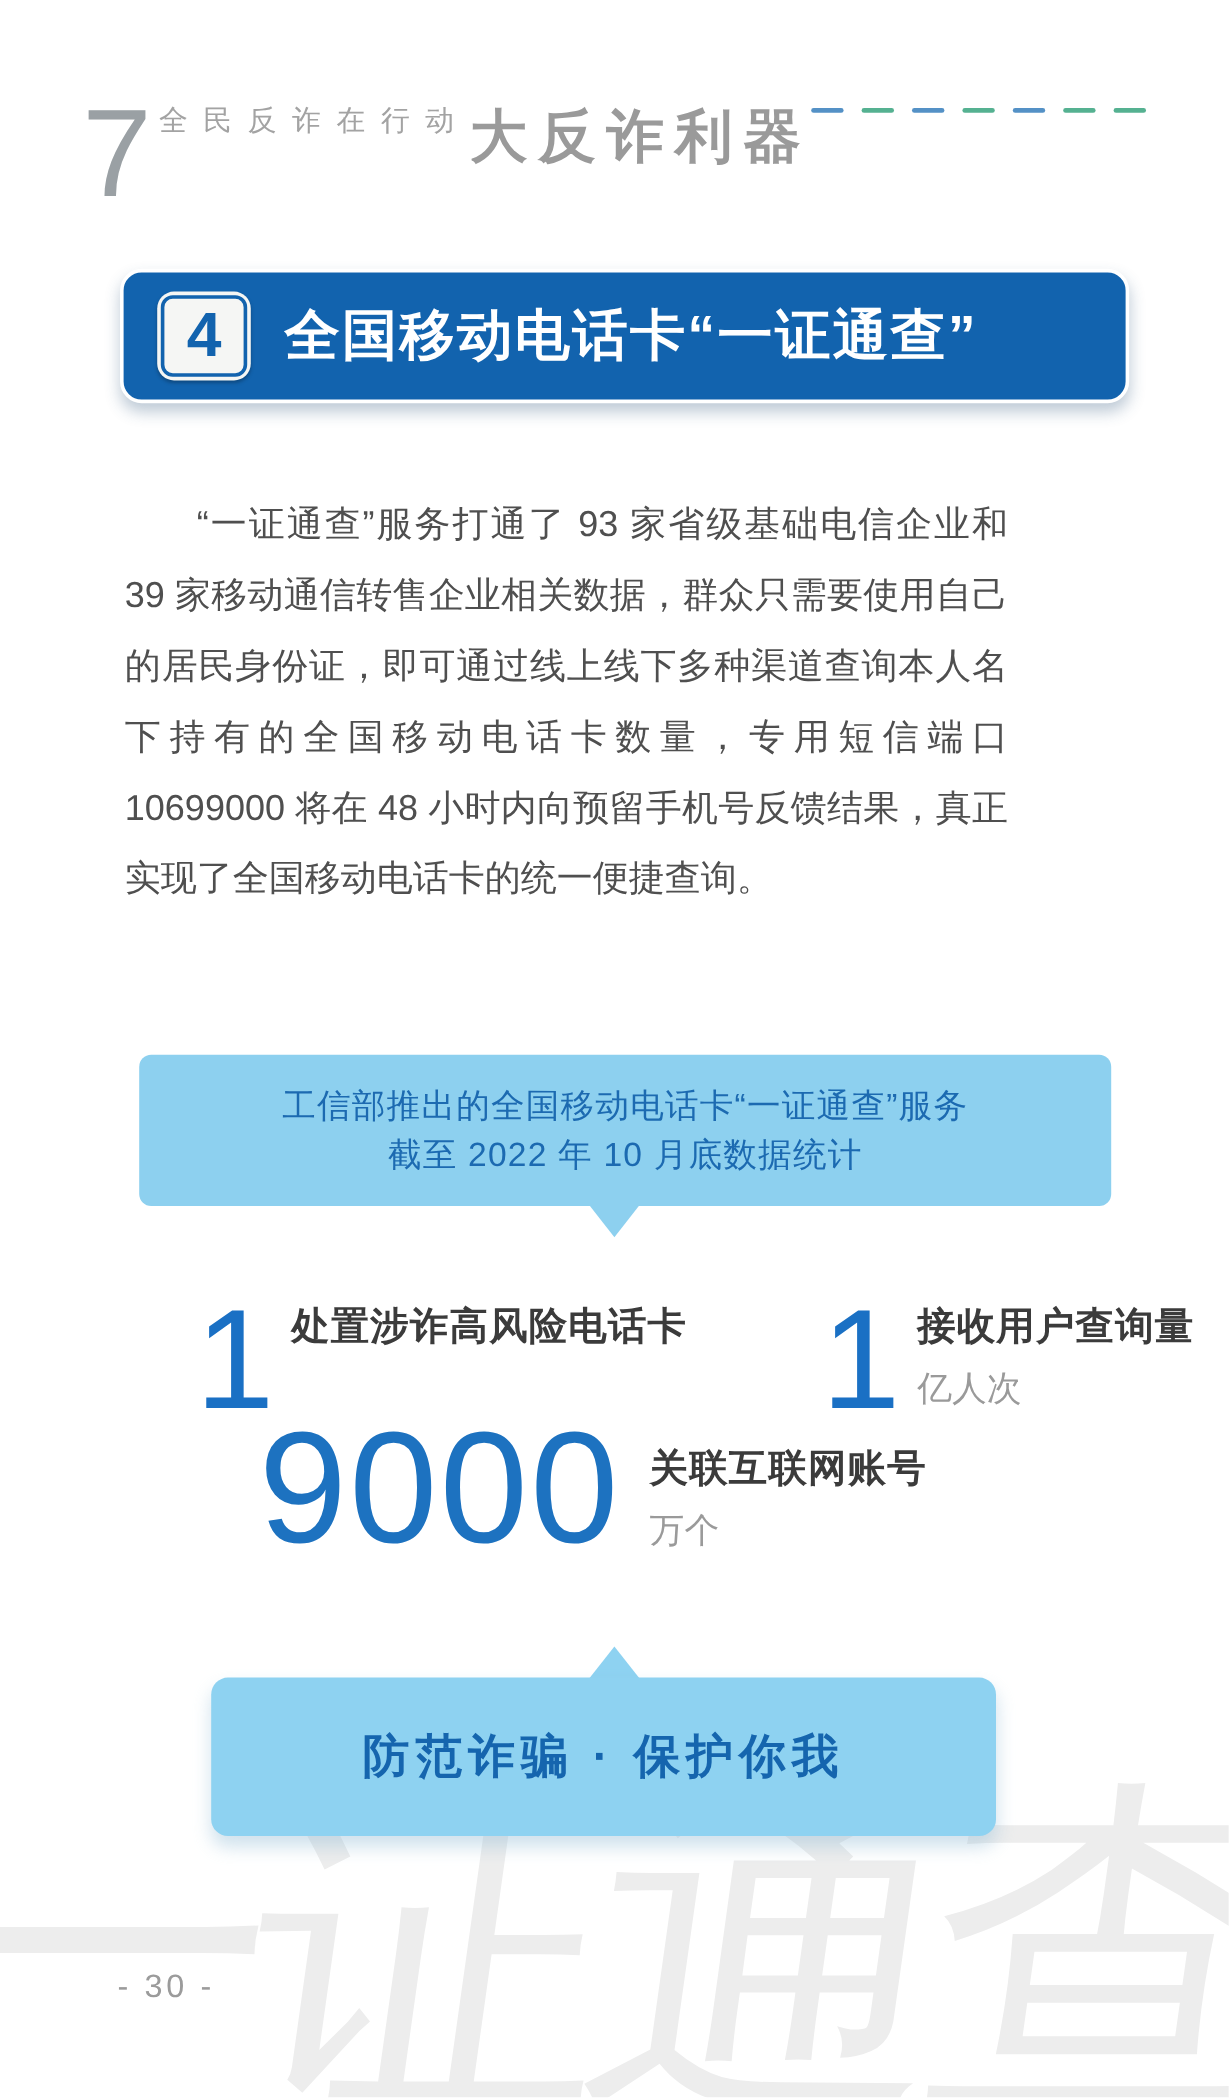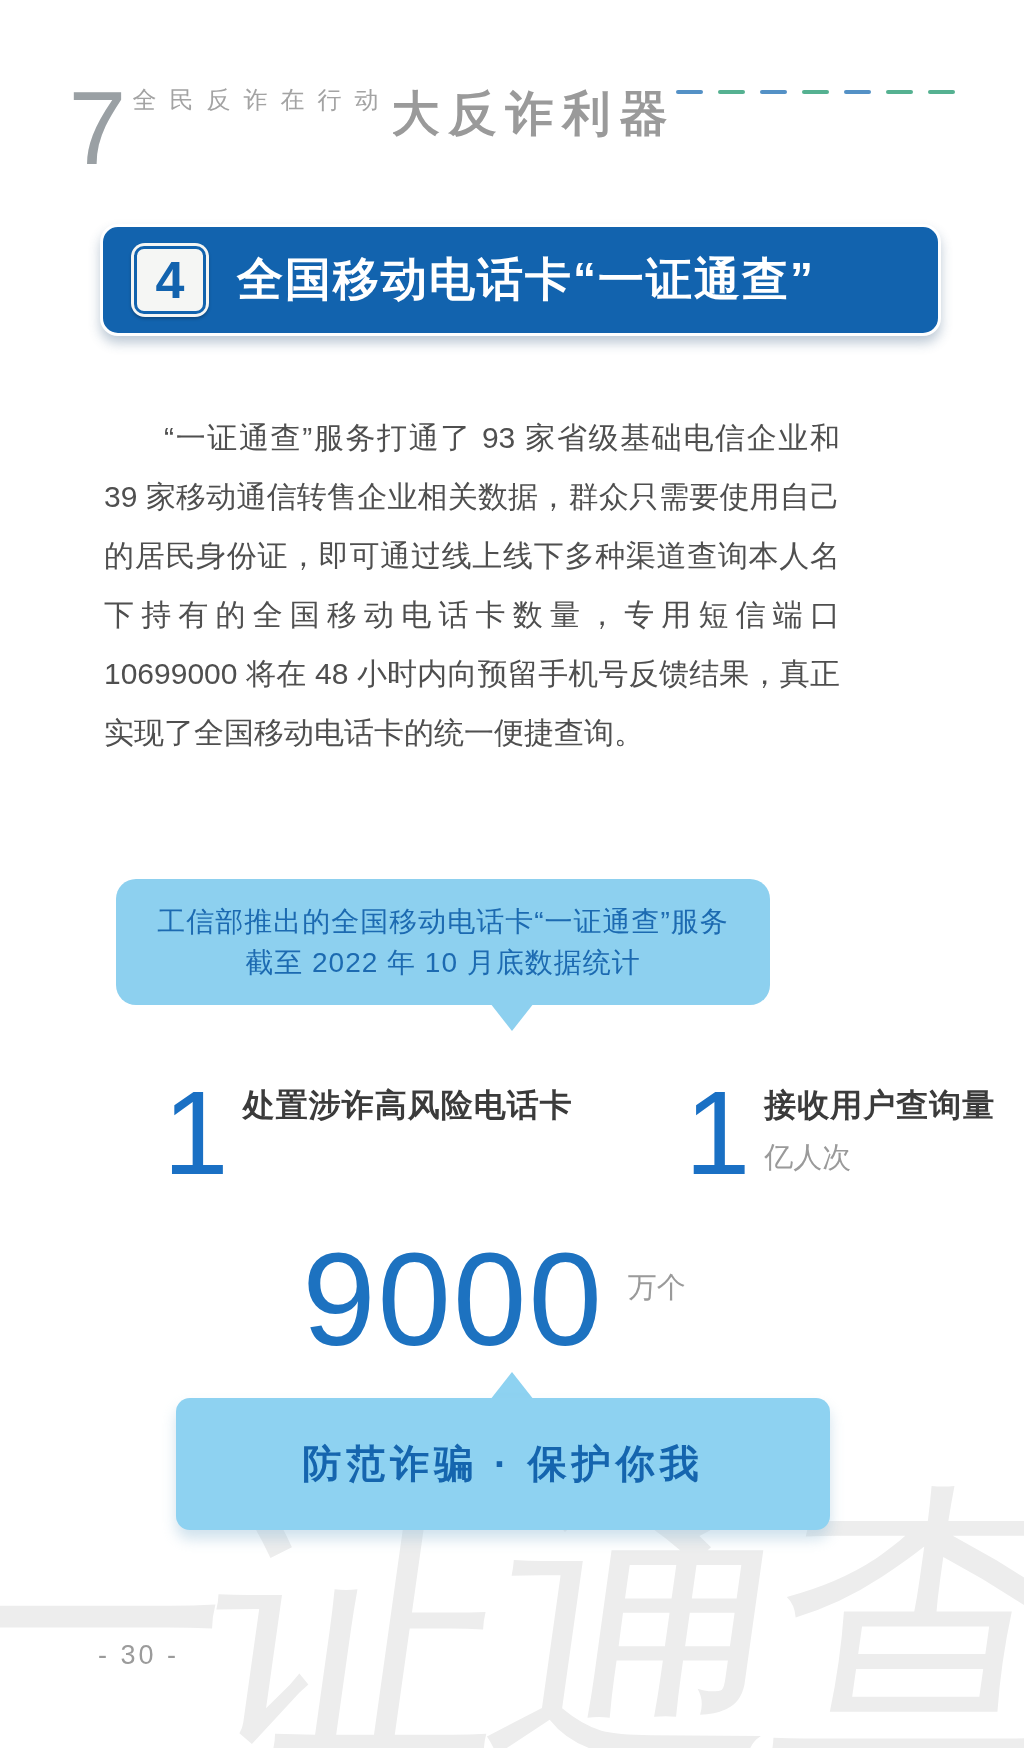--- a/index.html
+++ b/index.html
@@ -58,22 +58,22 @@
     margin-left:28px;color:#ffffff;font-size:46px;font-weight:bold;letter-spacing:2px;
   }
   
   .body-text{
     position:absolute;left:104px;top:408px;width:736px;z-index:1;
     font-size:30px;line-height:59px;color:#4f4f4f;text-align:justify;
   }
   .body-text p{margin:0;text-indent:2em;}
   
   .callout{
-    position:absolute;left:116px;top:879px;width:654px;height:126px;z-index:1;
-    background:#8dd0ef;border-radius:20px;
+    position:absolute;left:116px;top:879px;width:810px;height:126px;z-index:1;
+    background:#8dd0ef;border-radius:10px;
     display:flex;flex-direction:column;align-items:center;justify-content:center;
   }
   .callout-line{color:#1c6ab1;font-size:28px;line-height:41px;font-weight:500;letter-spacing:1px;}
   .callout-tail{
     position:absolute;left:50%;top:1003px;transform:translateX(-50%);z-index:1;
     width:0;height:0;border-left:22px solid transparent;border-right:22px solid transparent;
     border-top:28px solid #8dd0ef;
   }
   
   .stats-row{position:absolute;left:0;top:1082px;width:1024px;z-index:1;display:flex;}
@@ -81,22 +81,22 @@
   .stat-1{margin-left:163px;}
   .stat-2{margin-left:112px;}
   .stat-value{
     font-size:118px;line-height:0.88;color:#1a70c4;font-weight:400;
     margin-right:18px;letter-spacing:-4px;
   }
   .stat-texts{display:flex;flex-direction:column;padding-top:2px;}
   .stat-label{font-size:32px;font-weight:bold;color:#3b3b3b;letter-spacing:1px;}
   .stat-unit{font-size:29px;color:#9a9a9a;margin-top:10px;}
   .bigstat{
-    position:absolute;left:0;top:1244px;width:988px;z-index:1;
-    display:flex;justify-content:center;align-items:flex-start;
+    position:absolute;left:0;top:1184px;width:988px;z-index:1;
+    display:flex;justify-content:center;align-items:flex-end;
   }
   .bigstat-value{
     font-size:132px;line-height:0.85;color:#1d72c0;font-weight:400;
     margin-right:24px;letter-spacing:2px;
   }
   .bigstat-texts{display:flex;flex-direction:column;padding-top:14px;}
   
   .footer-banner{
     position:absolute;left:176px;top:1398px;width:654px;height:132px;z-index:1;
     background:#8ed2f1;border-radius:14px;
@@ -170,20 +170,21 @@
       <div class="stat-texts">
         <div class="stat-label">接收用户查询量</div>
         <div class="stat-unit">亿人次</div>
       </div>
     </div>
   </div>
 
   <div class="bigstat">
     <div class="bigstat-value">9000</div>
     <div class="bigstat-texts">
+      <div class="stat-label">关联互联网账号</div>
       <div class="stat-unit">万个</div>
     </div>
   </div>
 
   <div class="footer-banner-tail"></div>
   <div class="footer-banner">
     <div class="footer-banner-text">防范诈骗 · 保护你我</div>
   </div>
 
   <div class="page-number">- 30 -</div>

